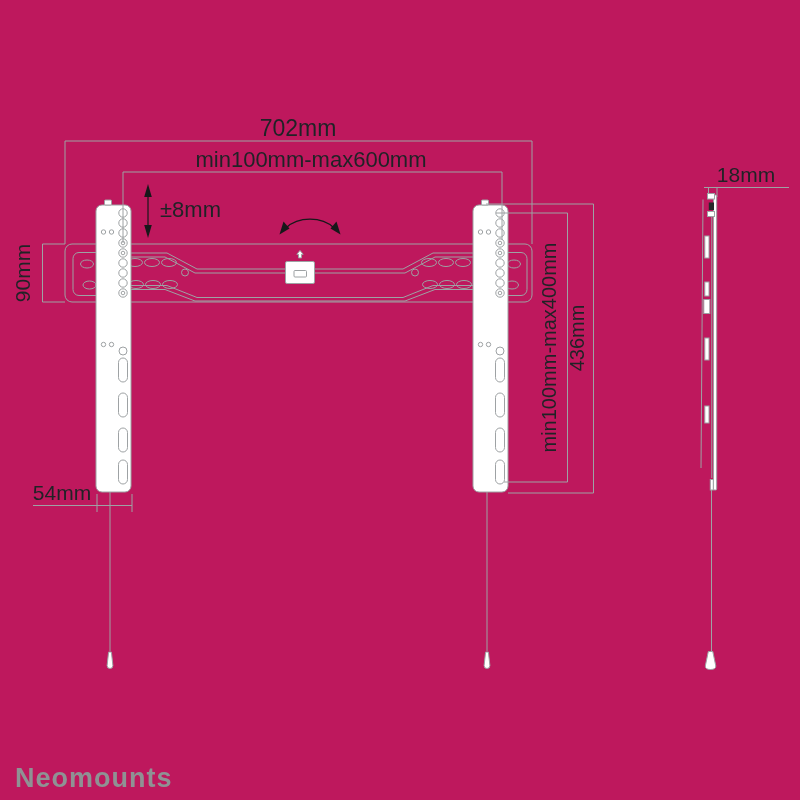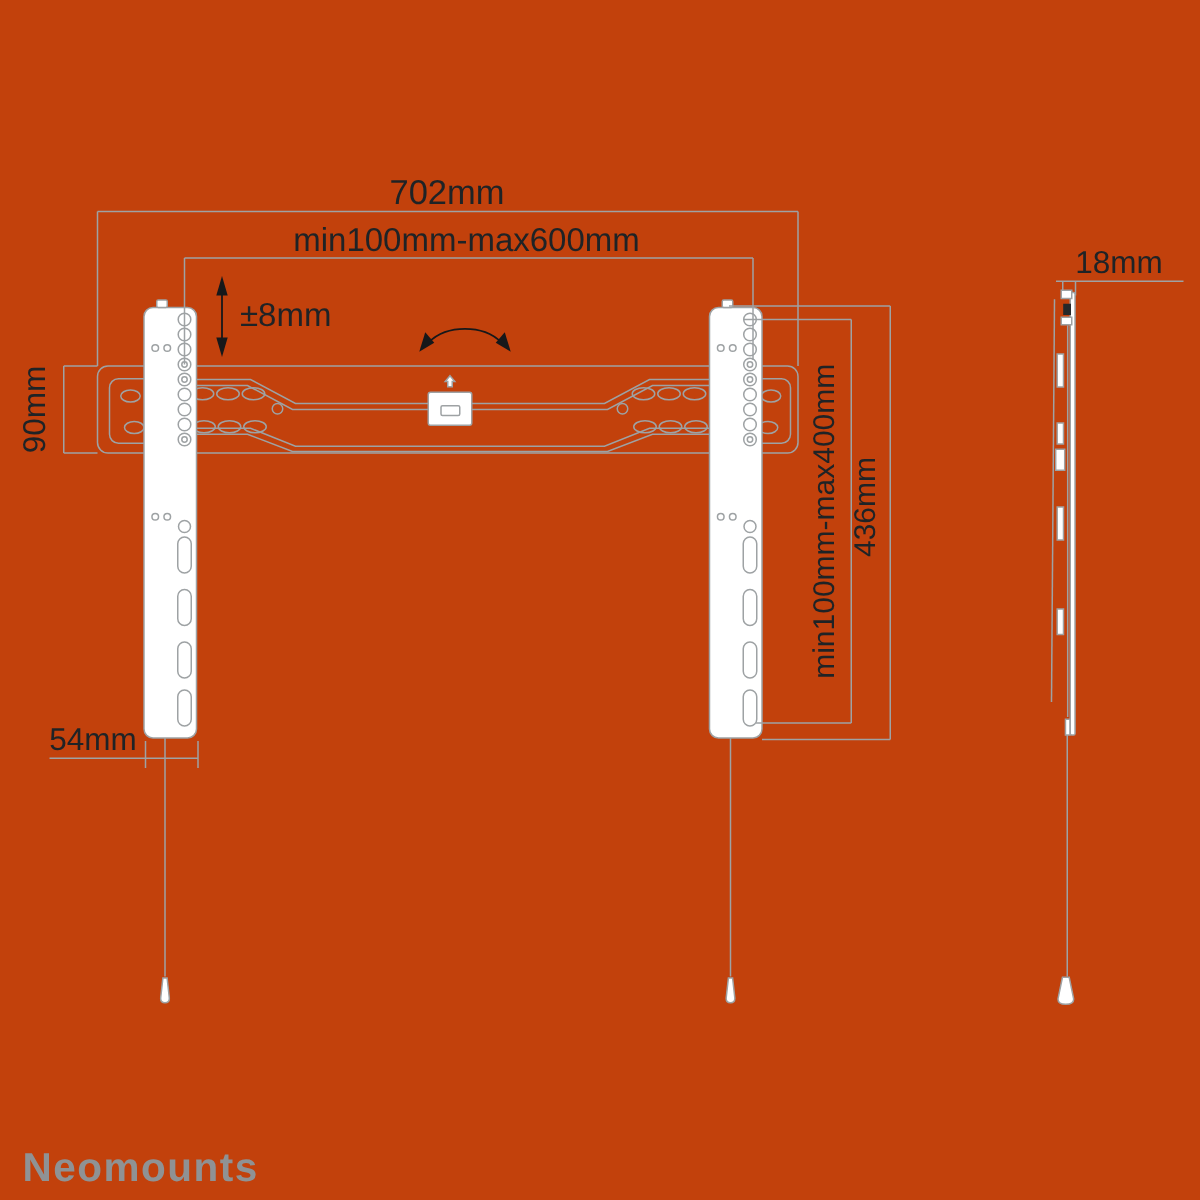--- a/index.html
+++ b/index.html
@@ -1,16 +1,16 @@
 <!DOCTYPE html>
 <html><head>
 <meta charset="utf-8">
 <style>
   html,body{margin:0;padding:0;background:#ffffff;}
-  .stage{position:relative;width:800px;height:800px;background:#c2410c;overflow:hidden;
+  .stage{position:relative;width:800px;height:800px;background:#be185d;overflow:hidden;
          font-family:"Liberation Sans", sans-serif;text-align:right;}
   svg{display:block;}
   .ln{stroke:#9ea2a4;stroke-width:1;fill:none;}
   .lnw{stroke:#9ea2a4;stroke-width:1;fill:#ffffff;}
   .dimln{stroke:#9ea2a4;stroke-width:1;fill:none;}
   .dimtxt{fill:#1f2326;font-family:"Liberation Sans", sans-serif;}
   .arrow{fill:#17181a;stroke:none;}
   .arrowln{stroke:#17181a;stroke-width:1.2;fill:none;}
   .blk{fill:#26282a;stroke:none;}
   .logo-text{fill:#8f9294;font-weight:600;letter-spacing:1px;}

